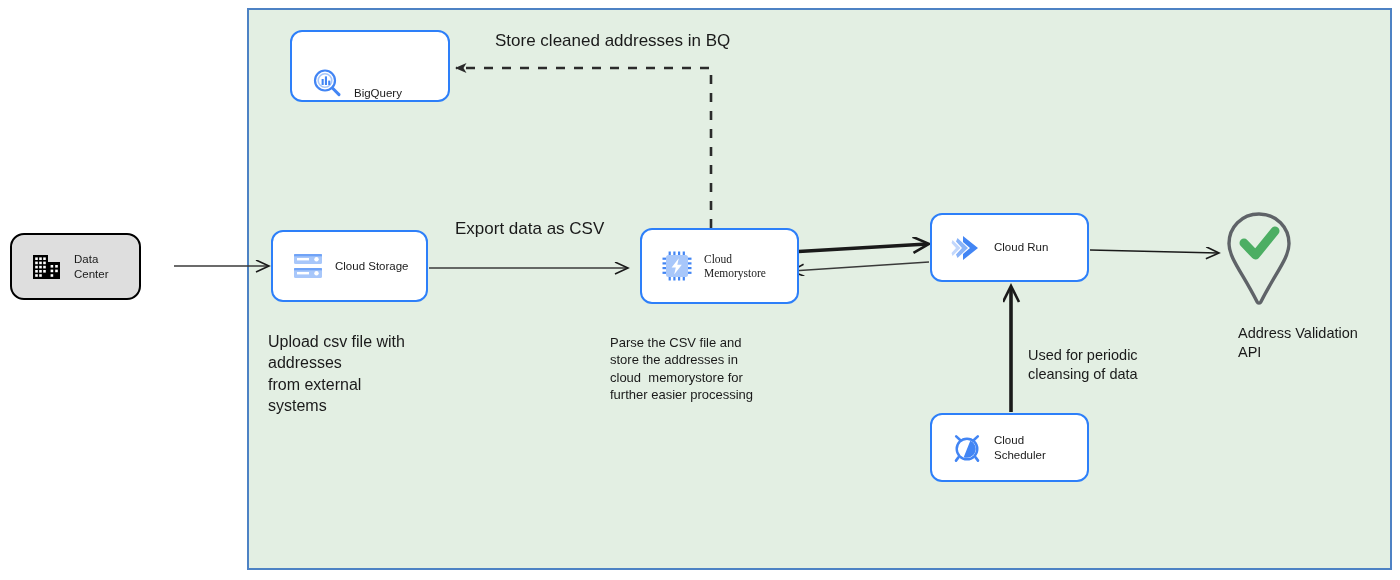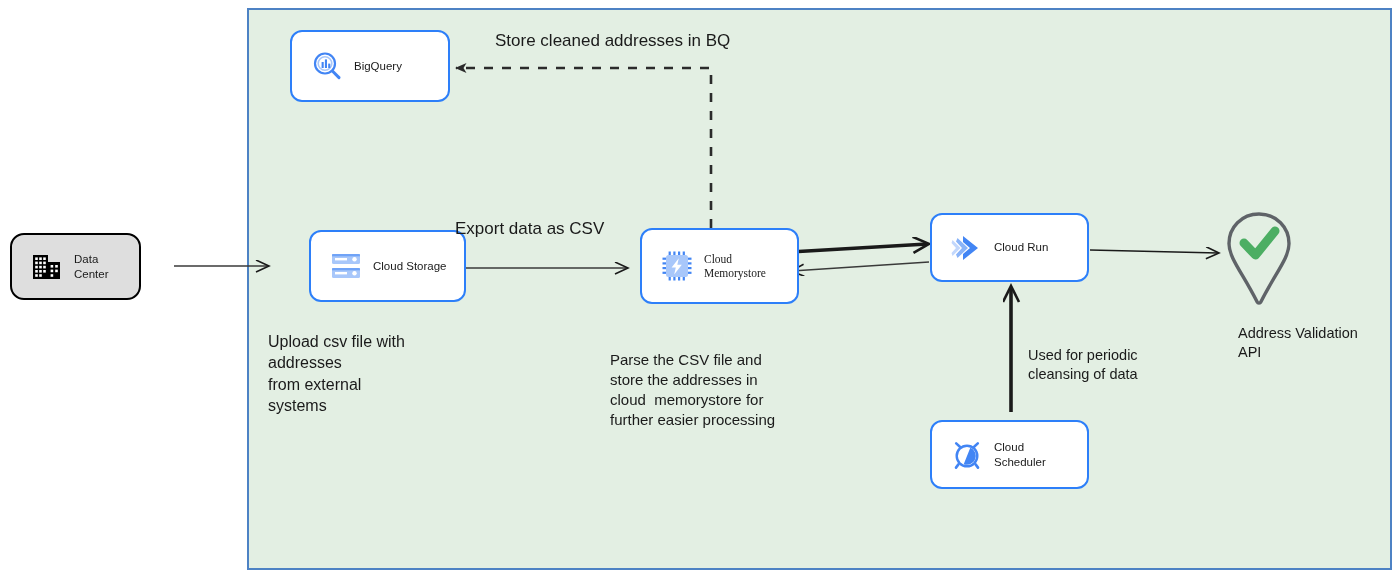--- a/index.html
+++ b/index.html
@@ -63,36 +63,36 @@
     left: 10px;
     top: 233px;
     width: 131px;
     height: 67px;
     background: #dedede;
     border: 2px solid #000000;
     border-radius: 14px;
   }
   #node-datacenter .node-label { font-size: 11.5px; }
 
-  #node-bigquery   { left: 290px;  top: 30px;  width: 160px; height: 72px; }
-  #node-storage    { left: 271px;  top: 230px; width: 157px; height: 72px; margin-left: 38px; }
+  #node-bigquery   { left: 290px;  top: 30px;  width: 160px; height: 72px; align-items: flex-end; }
+  #node-storage    { left: 271px;  top: 230px; width: 157px; height: 72px; }
   #node-memorystore{ left: 640px;  top: 228px; width: 159px; height: 76px; font-family: Liberation Serif, serif; }
   #node-cloudrun   { left: 930px;  top: 213px; width: 159px; height: 69px; }
-  #node-scheduler  { left: 930px;  top: 413px; width: 159px; height: 69px; margin-top: 7px; }
+  #node-scheduler  { left: 930px;  top: 413px; width: 159px; height: 69px; }
 
   
   .text-label {
     color: #1a1a1a;
     white-space: pre;
     line-height: 1.33;
   }
   #label-store-bq   { left: 495px;  top: 30px;  font-size: 17px; }
   #label-export-csv { left: 455px;  top: 218px; font-size: 17px; }
   #label-upload     { left: 268px;  top: 331px; font-size: 16px; }
-  #label-parse      { left: 610px;  top: 350px; font-size: 15px; }
+  #label-parse      { left: 610px;  top: 334px; font-size: 13px; }
   #label-periodic   { left: 1028px; top: 346px; font-size: 14.5px; }
   #label-api        { left: 1238px; top: 324px; font-size: 14.5px; }
 
   
   #node-addressapi { left: 1220px; top: 210px; width: 78px; height: 100px; }
 </style>
 </head>
 <body>
 
 <div id="canvas">

